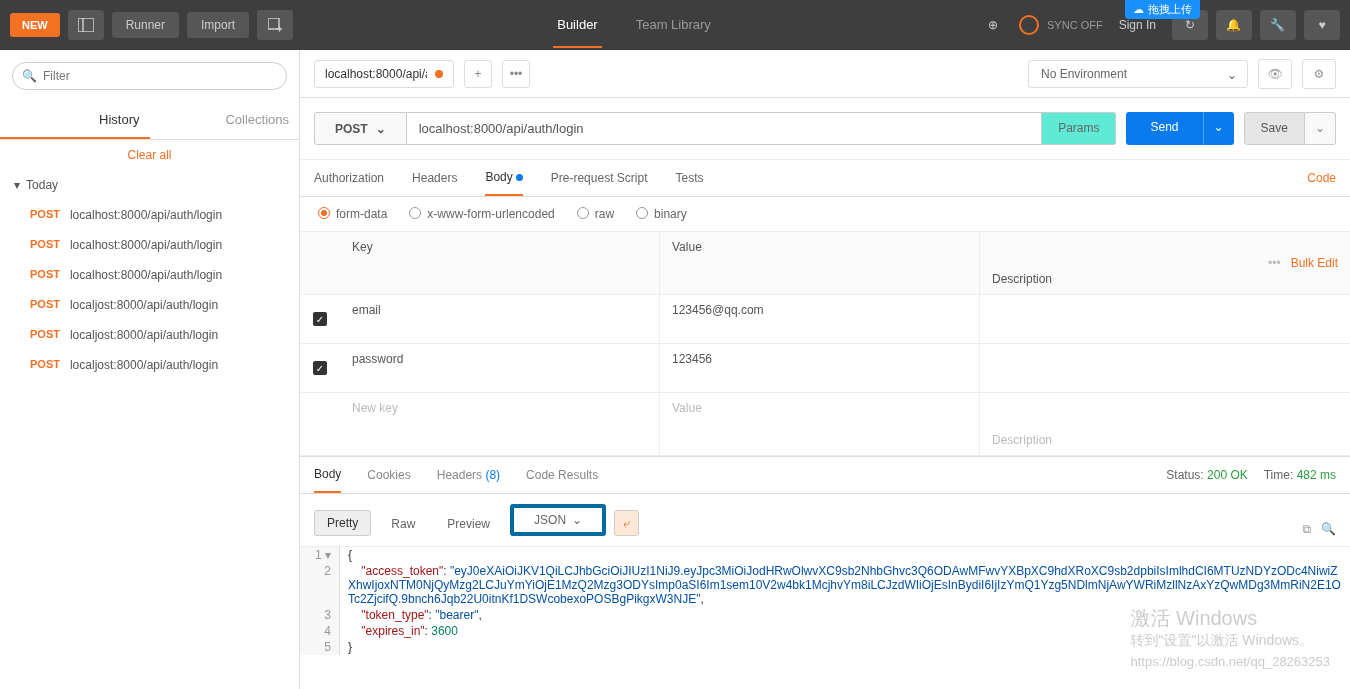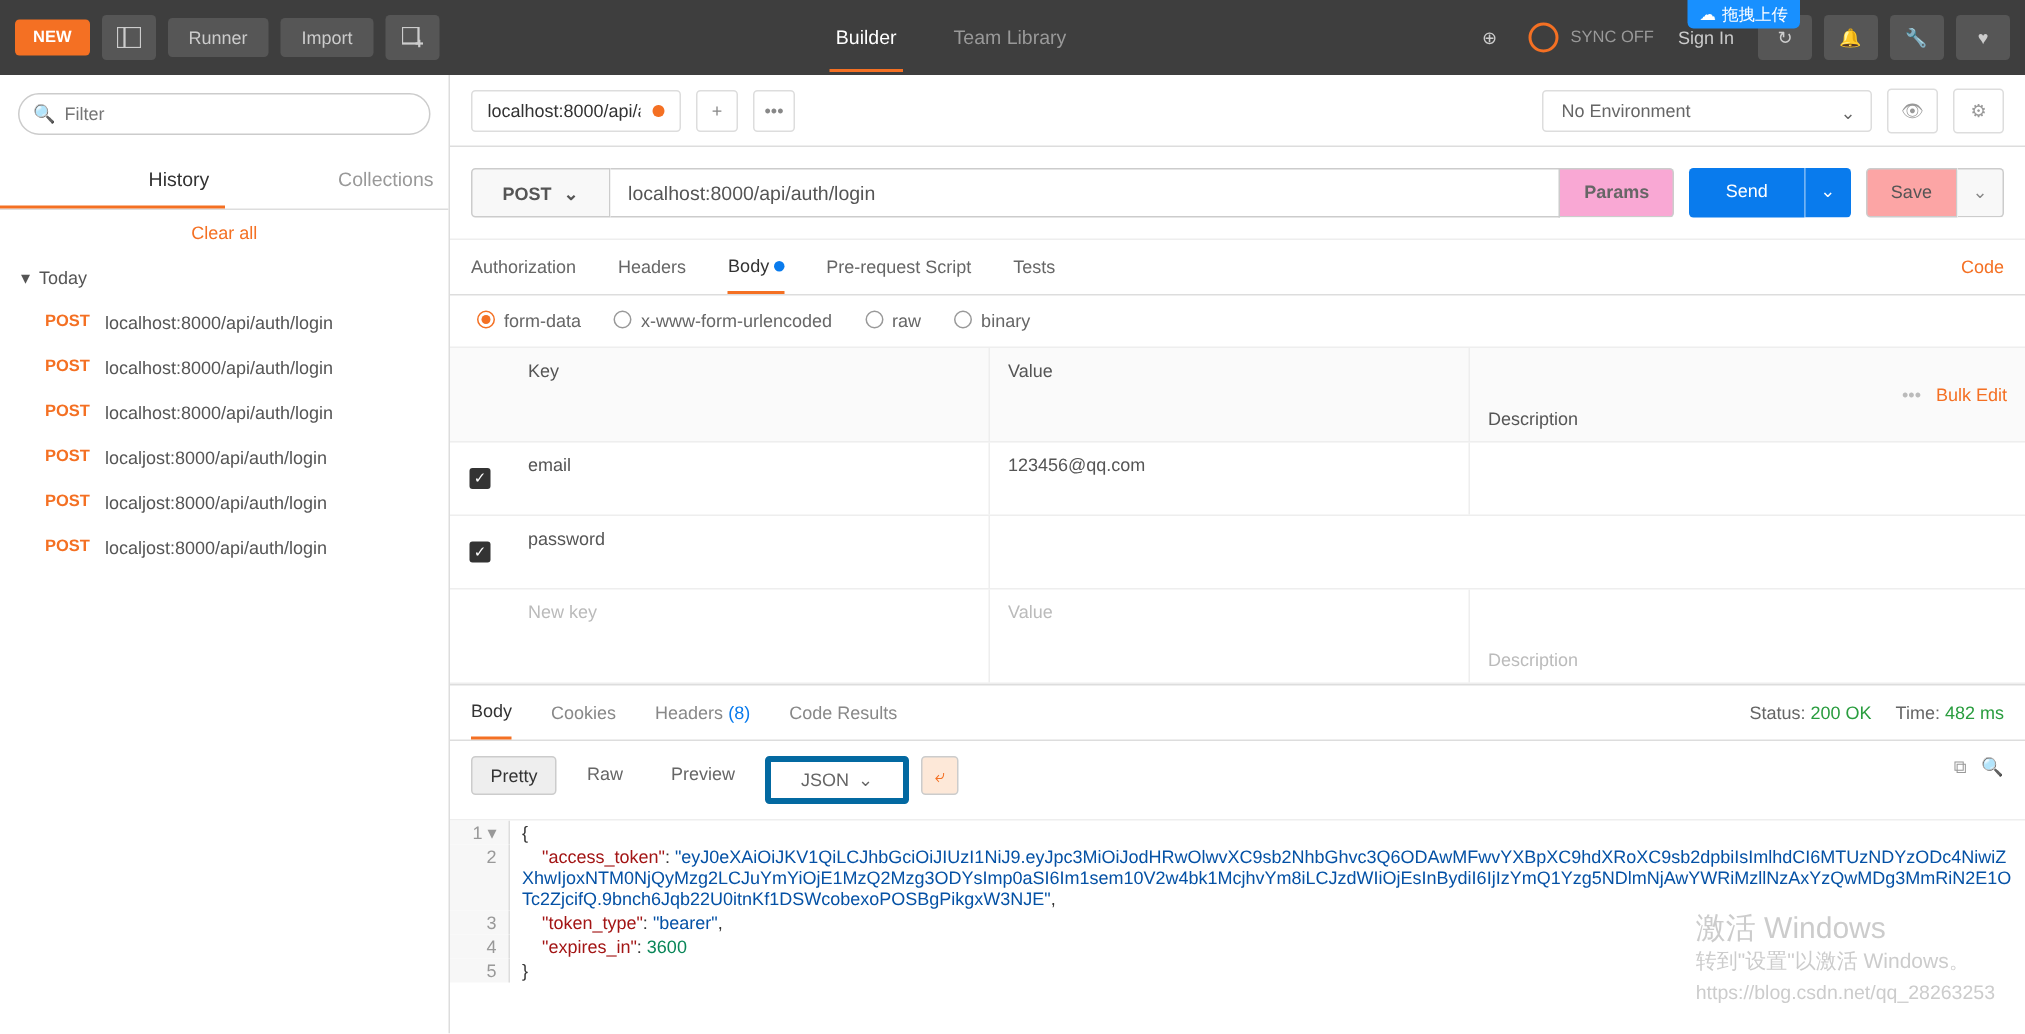--- a/index.html
+++ b/index.html
@@ -42,24 +42,24 @@
 .req-tab { border: 1px solid #ddd; padding: 6px 10px; border-radius: 3px; display: flex; align-items: center; gap: 8px; font-size: 12px; width: 140px; }
 .dirty-dot { width: 8px; height: 8px; background: #f47023; border-radius: 50%; }
 .tab-plus { width: 28px; height: 28px; border: 1px solid #ddd; border-radius: 3px; display: flex; align-items: center; justify-content: center; color: #888; }
 .env-select { margin-left: auto; border: 1px solid #ddd; padding: 6px 30px 6px 12px; border-radius: 3px; color: #666; font-size: 12px; position: relative; width: 220px; }
 .eye-btn, .gear-btn { width: 34px; height: 30px; border: 1px solid #ddd; border-radius: 3px; display: flex; align-items: center; justify-content: center; color: #999; }
 
 
 .req-bar { padding: 14px; display: flex; gap: 0; border-bottom: 1px solid #eee; }
 .method-select { background: #f8f8f8; border: 1px solid #ccc; padding: 8px 20px; border-radius: 3px 0 0 3px; font-weight: bold; color: #555; display: flex; align-items: center; gap: 8px; }
 .url-input { flex: 1; border: 1px solid #ccc; border-left: none; padding: 8px 12px; font-size: 13px; color: #555; }
-.params-btn { border: 1px solid #ccc; border-left: none; padding: 8px 16px; background: #f9a8d4; color: #666; border-radius: 0 3px 3px 0; font-weight: bold; }
+.params-btn { border: 1px solid #ccc; border-left: none; padding: 8px 16px; background: #5eead4; color: #666; border-radius: 0 3px 3px 0; }
 .send-btn { margin-left: 10px; background: #097bed; color: #fff; padding: 8px 24px; border-radius: 3px 0 0 3px; font-weight: 500; }
 .send-caret { background: #097bed; color: #fff; padding: 8px 10px; border-radius: 0 3px 3px 0; border-left: 1px solid rgba(255,255,255,0.3); }
-.save-btn { margin-left: 10px; background: #fca5a5; border: 1px solid #ccc; padding: 8px 16px; border-radius: 3px 0 0 3px; color: #555; }
+.save-btn { margin-left: 10px; background: #e5e5e5; border: 1px solid #ccc; padding: 8px 16px; border-radius: 3px 0 0 3px; color: #555; }
 .save-caret { background: #f8f8f8; border: 1px solid #ccc; border-left: none; padding: 8px 10px; border-radius: 0 3px 3px 0; color: #888; }
 
 
 .req-tabs { display: flex; padding: 0 14px; border-bottom: 1px solid #ddd; gap: 28px; align-items: center; }
 .req-tab-item { padding: 10px 0; color: #666; font-size: 12px; cursor: pointer; position: relative; }
 .req-tab-item.active { color: #333; border-bottom: 2px solid #f47023; }
 .blue-dot { display: inline-block; width: 7px; height: 7px; background: #097bed; border-radius: 50%; margin-left: 3px; vertical-align: middle; }
 .code-link { margin-left: auto; color: #f47023; font-size: 12px; padding: 10px 0; }
 
 
@@ -85,21 +85,21 @@
 
 .resp-tabs { display: flex; padding: 0 14px; border-bottom: 1px solid #ddd; gap: 26px; align-items: center; }
 .resp-tab { padding: 10px 0; color: #888; font-size: 12px; cursor: pointer; }
 .resp-tab.active { color: #333; border-bottom: 2px solid #f47023; }
 .resp-status { margin-left: auto; display: flex; gap: 16px; font-size: 12px; color: #666; }
 .status-ok { color: #2a9d3f; }
 .time-val { color: #2a9d3f; }
 .count-badge { color: #097bed; }
 
 
-.resp-toolbar { display: flex; padding: 10px 14px; gap: 8px; align-items: flex-start; }
+.resp-toolbar { display: flex; padding: 10px 14px; gap: 8px; align-items: flex-end; }
 .view-btn { border: 1px solid #ccc; padding: 5px 12px; border-radius: 3px; color: #666; font-size: 12px; background: #fff; }
 .view-btn.active { background: #eee; color: #333; }
 .json-select { border: 4px solid #0369a1; padding: 5px 20px; border-radius: 3px; color: #666; font-size: 12px; display: flex; gap: 6px; align-items: center; }
 .wrap-btn { border: 1px solid #ccc; padding: 5px 8px; border-radius: 3px; background: #fde8d8; }
 .resp-toolbar-right { margin-left: auto; display: flex; gap: 10px; color: #999; }
 
 
 .resp-body { flex: 1; overflow: auto; font-family: Consolas, monospace; font-size: 12px; border-top: 1px solid #eee; }
 .code-line { display: flex; }
 .line-num { width: 40px; text-align: right; padding: 1px 8px; color: #999; background: #f7f7f7; border-right: 1px solid #ddd; user-select: none; }
@@ -295,20 +295,21 @@
             </div>
             <div class="ft-key">email</div>
             <div class="ft-val">123456@qq.com</div>
             <div class="ft-desc"></div>
           </div>
           <div class="ft-row">
             <div class="ft-check">
               <div class="checkbox">✓</div>
             </div>
             <div class="ft-key">password</div>
+            <div class="ft-val">123456</div>
             <div class="ft-desc"></div>
           </div>
         </div>
       <div class="ft-row">
         <div class="ft-check"></div>
         <div class="ft-key placeholder">New key</div>
         <div class="ft-val placeholder">Value</div>
         <div class="ft-desc placeholder">Description</div>
       </div>
     </div>

